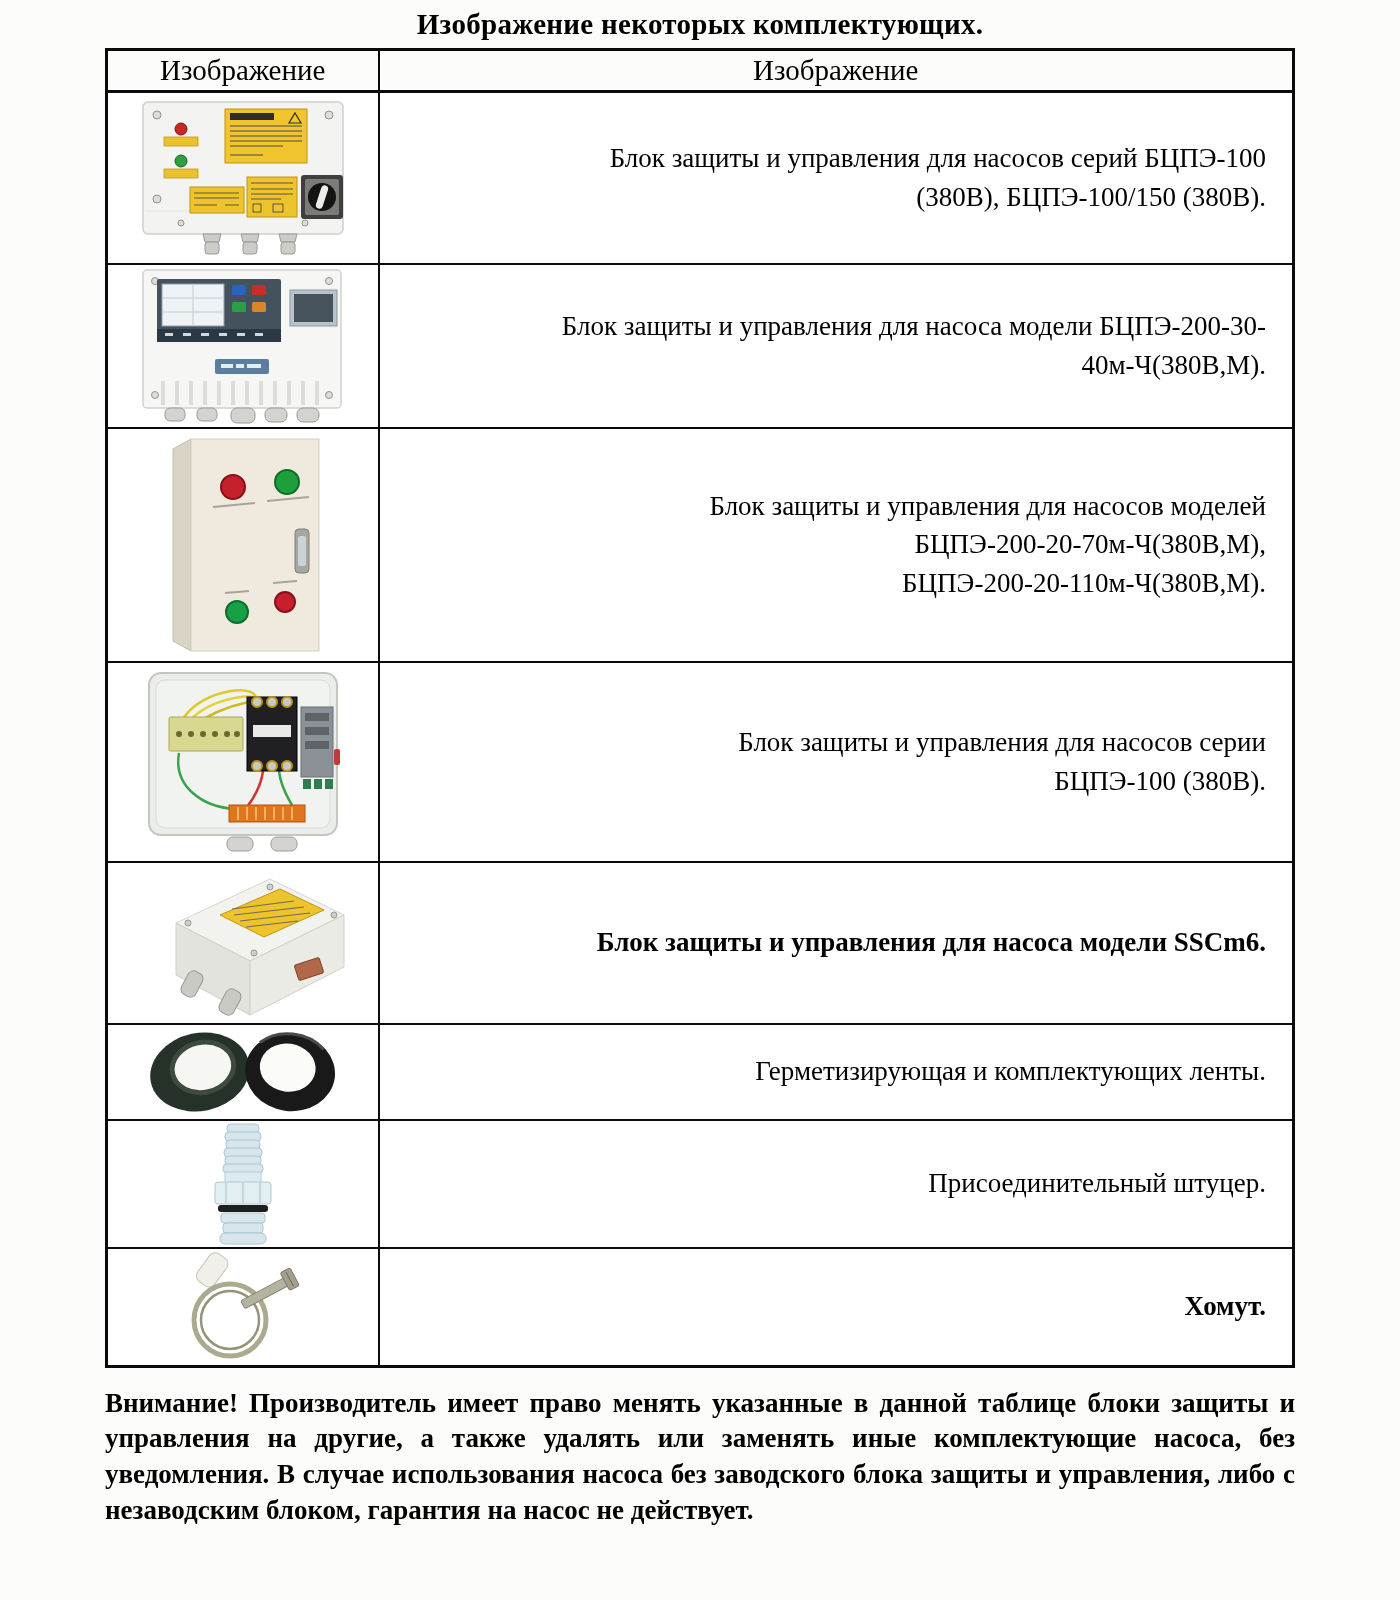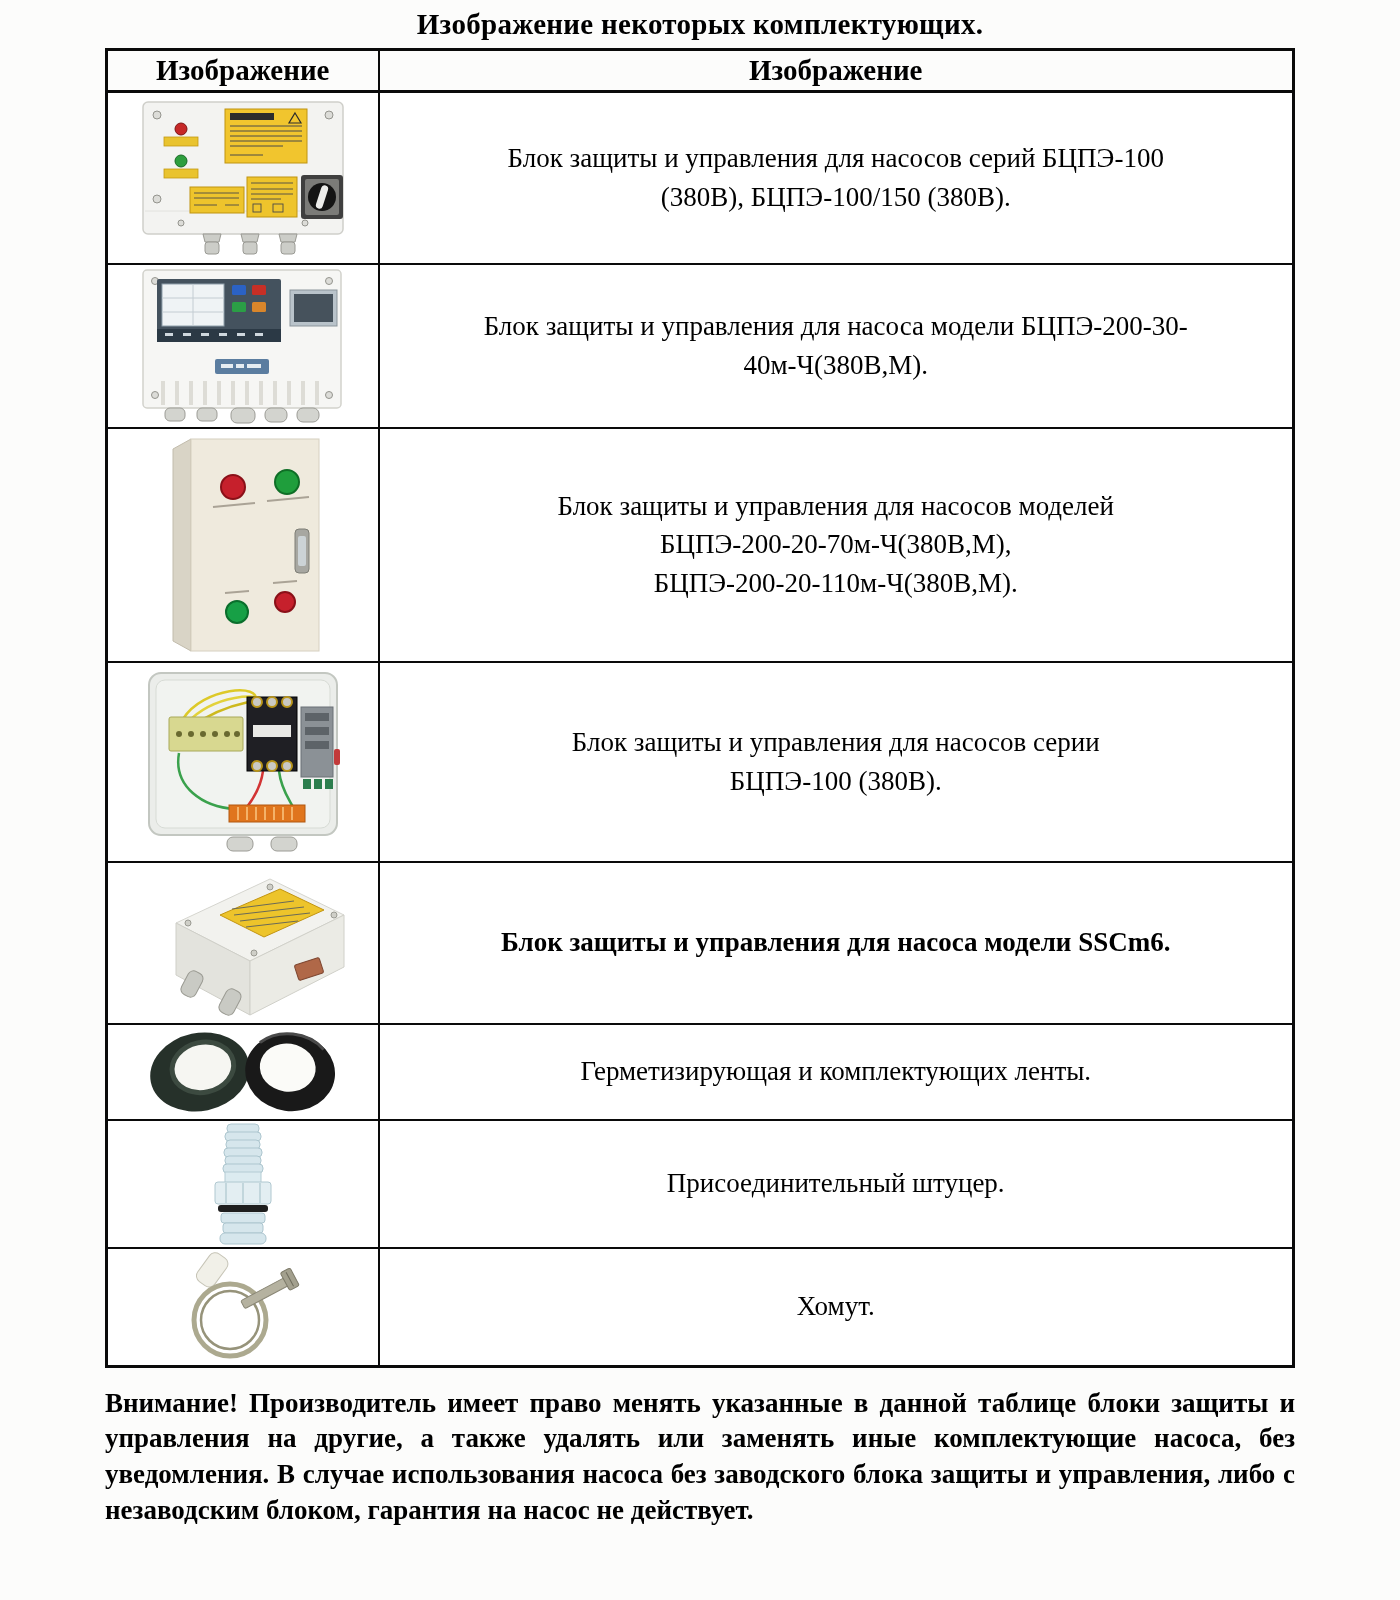--- a/index.html
+++ b/index.html
@@ -14,40 +14,40 @@
   .title {
     font-size:29px; font-weight:bold; text-align:center;
     margin-bottom:7px; letter-spacing:.3px;
   }
   table.parts {
     border-collapse:collapse; width:1190px; table-layout:fixed;
     border:3px solid #0a0a0a;
   }
   table.parts th, table.parts td { border:2px solid #0a0a0a; }
   table.parts thead th {
-    border-bottom-width:3px; font-size:29px; font-weight:bold;
+    border-bottom-width:3px; font-size:29px; font-weight:normal;
     height:42px; text-align:center; vertical-align:middle;
   }
   .col-img-w { width:272px; }
   td.img-cell { text-align:center; vertical-align:middle; background:#fff; padding:2px; }
   td.img-cell svg { vertical-align:middle; }
   td.name-cell {
-    text-align:center; vertical-align:middle;
+    text-align:right; vertical-align:middle;
     font-size:27px; line-height:1.42; white-space:pre-line;
     padding:0 26px; background:#fff;margin-left:23px;
   }
   tr.r1 td { height:172px; }
   tr.r2 td { height:163px; }
   tr.r3 td { height:232px; }
   tr.r4 td { height:200px; }
   tr.r5 td { height:162px;font-weight:bold; }
   tr.r6 td { height:94px; }
   tr.r7 td { height:56px; }
   tr.r8 td { height:126px; }
-  tr.r9 td { height:114px; }
+  tr.r9 td { height:114px;font-weight:bold; }
   .note {
     width:1190px; margin-top:18px;
     font-size:27px; font-weight:bold; line-height:1.33;
     text-align:justify;
   }
 </style>
 </head>
 <body>
 
 <div class="page">

